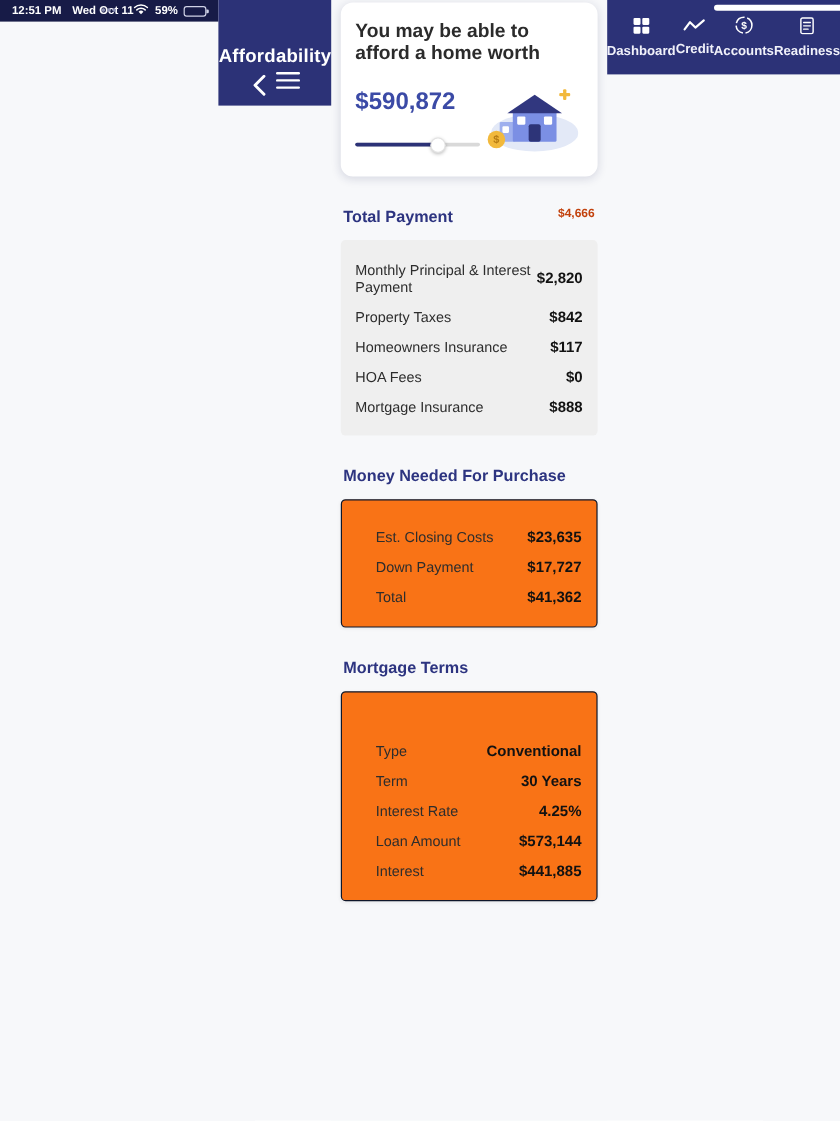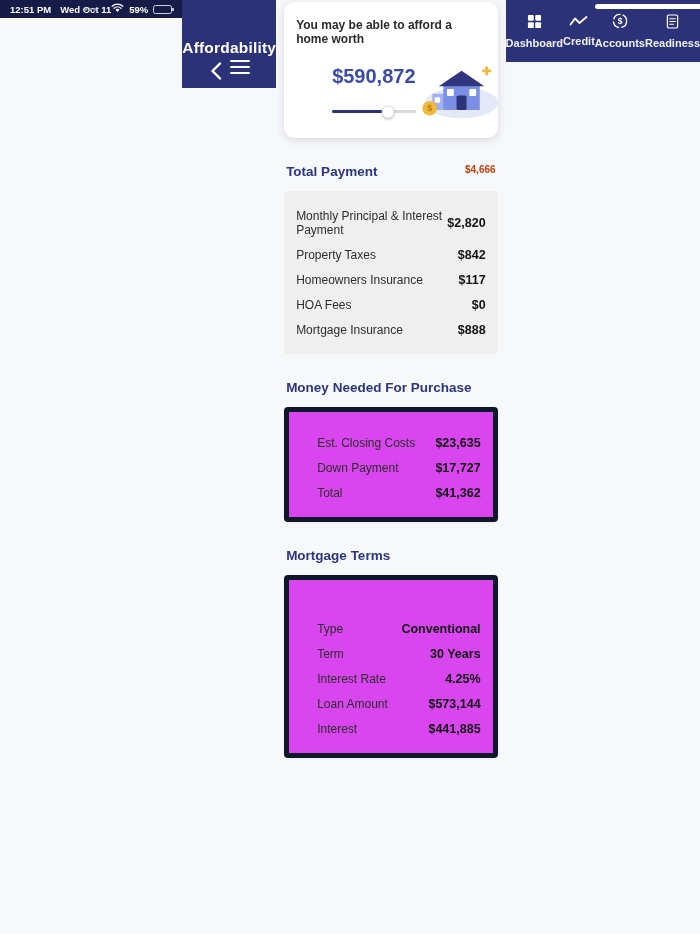--- a/index.html
+++ b/index.html
@@ -22,38 +22,38 @@
   .header-title { color:#fff; font-size:15.5px; font-weight:700; letter-spacing:.2px; padding-top:8px; }
   .back-btn { position:absolute; left:20px; top:58px; background:none; border:none; cursor:pointer; width:28px; height:28px; display:flex; align-items:center; justify-content:center; }
   .menu-btn { position:absolute; right:22px; top:60px; background:none; border:none; cursor:pointer; display:flex; flex-direction:column; gap:4px; width:24px; }
   .menu-btn span { display:block; height:2px; width:20px; background:#fff; border-radius:1px; }
 
   
   .content { flex:1 1 auto; overflow:hidden; background:#f7f8fa; }
 
   .afford-card { margin:2px 8px 0; background:#fff; border-radius:10px; box-shadow:0 2px 8px rgba(30,35,90,.15);
     padding:16px 12px 20px; position:relative; }
-  .afford-label { font-size:12px; font-weight:700; color:#2b2b2b; margin-bottom:14px; }
-  .afford-row { display:flex; justify-content:flex-start; align-items:flex-end;margin-left:36px; }
+  .afford-label { font-size:16px; font-weight:700; color:#2b2b2b; margin-bottom:14px; }
+  .afford-row { display:flex; justify-content:flex-start; align-items:flex-end; }
   .afford-left { width:62%; }
   .afford-amount { color:#3b4aa6; font-size:20px; font-weight:700; margin-bottom:16px; }
   .slider { position:relative; height:14px; }
   .slider-track { position:absolute; left:0; right:0; top:6px; height:3px; background:#d9d9d9; border-radius:2px; }
   .slider-fill { height:100%; background:#2c3277; border-radius:2px; width:67%; }
   .slider-thumb { position:absolute; top:7.5px; left:67%; width:13px; height:13px; background:#fff; border:1px solid #e2e2e2;
     border-radius:50%; transform:translate(-50%,-50%); box-shadow:0 1px 3px rgba(0,0,0,.25); cursor:pointer; }
   .house-art { margin-right:4px; margin-bottom:-6px; }
 
   .section-head { display:flex; justify-content:space-between; align-items:flex-start; padding:0 10px; margin:26px 0 12px; }
   .section-title { color:#2d3480; font-size:13.5px; font-weight:700; }
   .section-value { color:#c2410c; font-size:10px; font-weight:700; }
 
   .rows-card { margin:0 8px; border-radius:4px; padding:12px; }
   .rows-card.gray { background:#efefef; }
-  .rows-card.white { background:#d946ef; border:5px solid #0f172a; box-shadow:0 1px 3px rgba(0,0,0,.06);padding-left:28px; }
+  .rows-card.white { background:#f97316; border:1px solid #0f172a; box-shadow:0 1px 3px rgba(0,0,0,.06);padding-left:28px; }
   .rows-card.pad-top { padding-top:36px; }
   .row { display:flex; justify-content:space-between; align-items:center; padding:5.5px 0; }
   .row-label { font-size:12px; color:#2d2d2d; }
   .row-value { font-size:12.5px; color:#121212; font-weight:700; }
 
   
   .bottom-nav { flex:0 0 auto; height:62px; background:#2c3277; display:flex; }
   .nav-item { flex:1; display:flex; flex-direction:column; align-items:center; justify-content:center; gap:5px;
     background:none; border:none; cursor:pointer; color:#fff; }
   .nav-label { font-size:11px; font-weight:700; color:#f0f1fa; }

